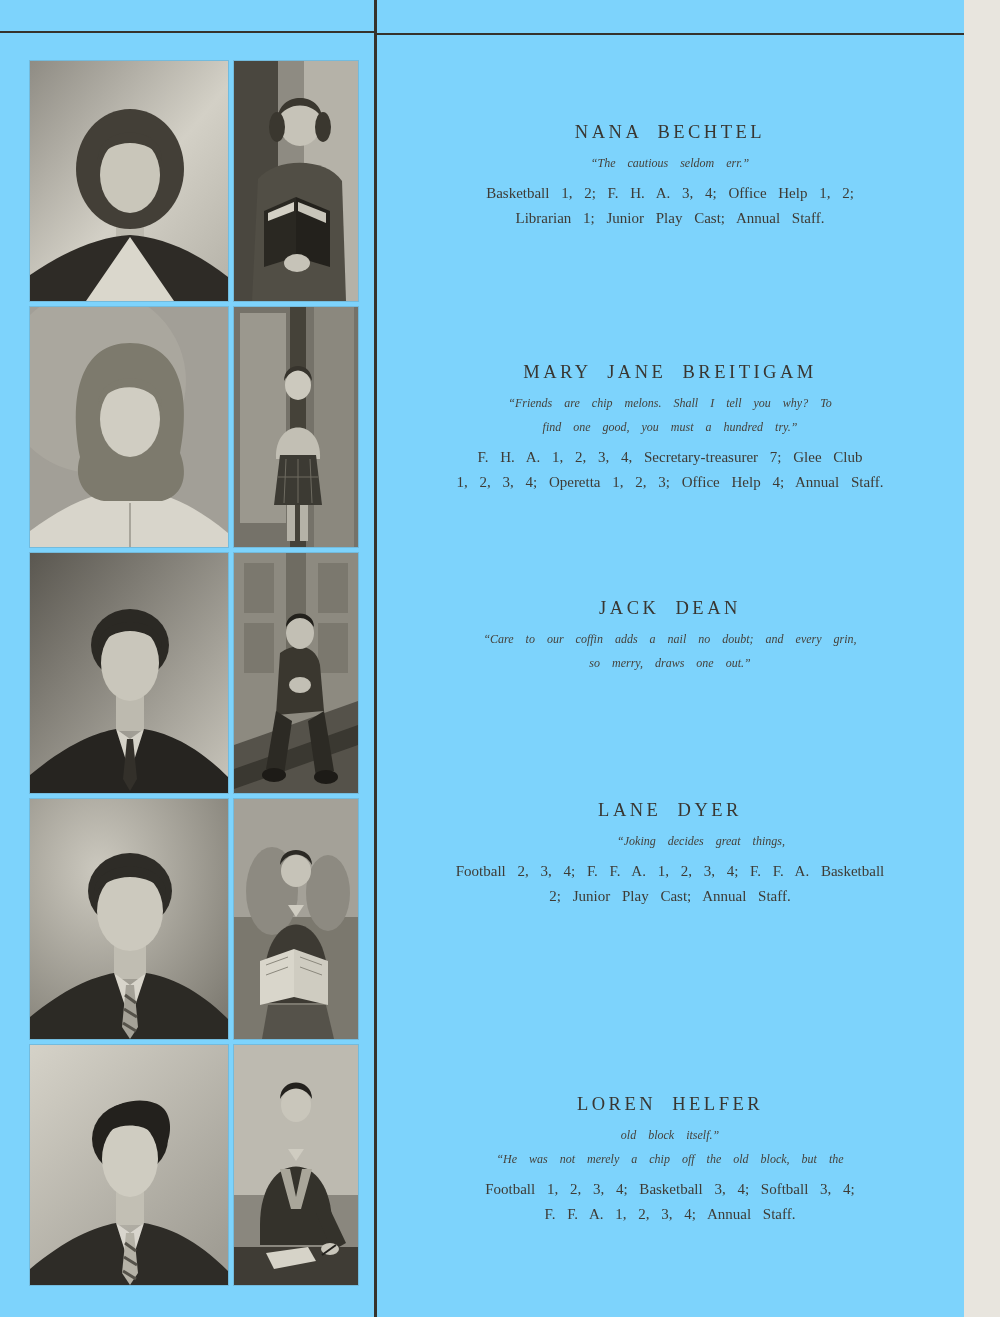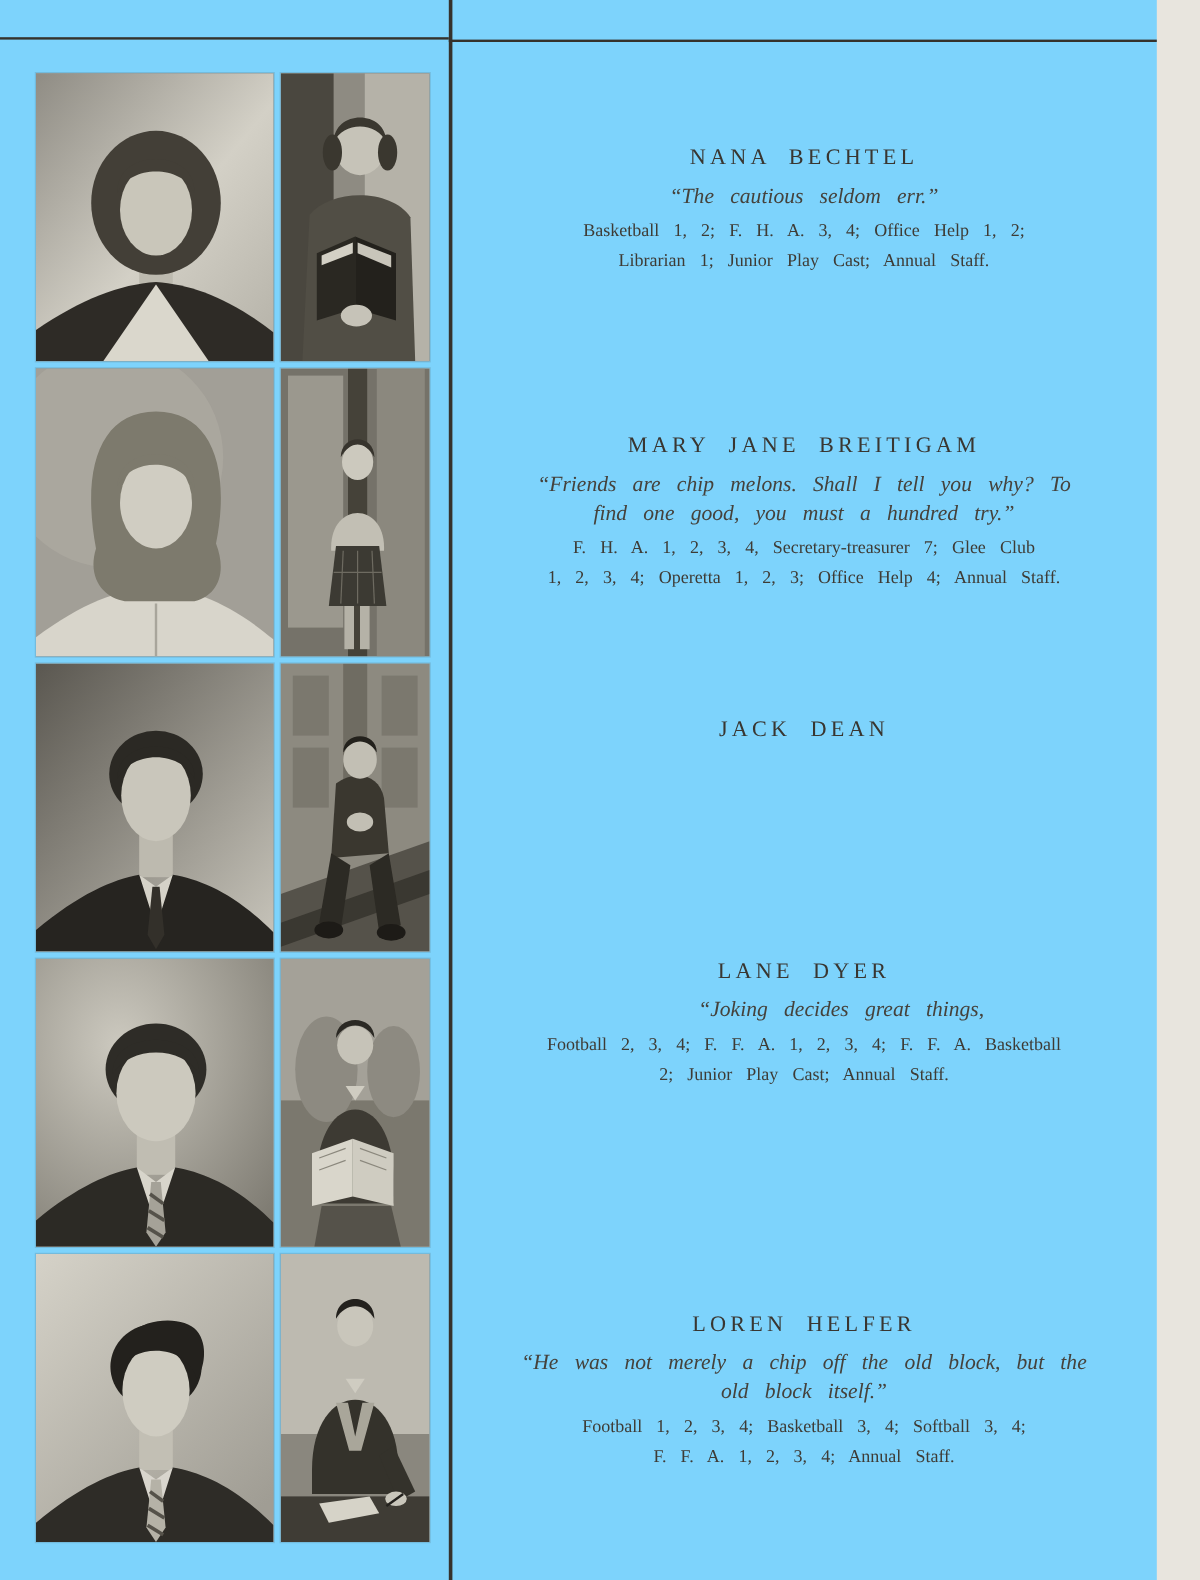--- a/index.html
+++ b/index.html
@@ -27,21 +27,21 @@
 
   
   .entry{position:absolute;left:392px;width:556px;text-align:center;}
   .entry-1{top:120px}.entry-2{top:360px}.entry-3{top:596px}.entry-4{top:798px}.entry-5{top:1092px}
   .name{
     margin:0 0 7px 0;
     font-size:18.5px;font-weight:400;
     letter-spacing:3.5px;word-spacing:8px;
     line-height:24px;color:#393631;
   }
-  .quote{font-style:italic;font-size:18px;line-height:24px;word-spacing:9px;color:#45423c;margin-bottom:6px;}
+  .quote{font-style:italic;font-size:12px;line-height:24px;word-spacing:9px;color:#45423c;margin-bottom:6px;}
   .quote-left{text-align:center;padding-left:62px;}
   .acts{font-size:15px;line-height:24.5px;word-spacing:8px;color:#3e3b35;}
 </style>
 </head>
 <body>
 
 <div class="page">
 
   <div class="rule-h-left"></div>
   <div class="rule-h-right"></div>
@@ -260,38 +260,42 @@
       <div>find one good, you must a hundred try.”</div>
     </div>
     <div class="acts">
       <div>F. H. A. 1, 2, 3, 4, Secretary-treasurer 7; Glee Club</div>
       <div>1, 2, 3, 4; Operetta 1, 2, 3; Office Help 4; Annual Staff.</div>
     </div>
   </section>
 
   <section class="entry entry-3">
     <h2 class="name">JACK DEAN</h2>
+    <div class="quote">
+      <div>“Care to our coffin adds a nail no doubt; and every grin,</div>
+      <div>so merry, draws one out.”</div>
+    </div>
   </section>
 
   <section class="entry entry-4">
     <h2 class="name">LANE DYER</h2>
     <div class="quote quote-left">
       <div>“Joking decides great things,</div>
     </div>
     <div class="acts">
       <div>Football 2, 3, 4; F. F. A. 1, 2, 3, 4; F. F. A. Basketball</div>
       <div>2; Junior Play Cast; Annual Staff.</div>
     </div>
   </section>
 
   <section class="entry entry-5">
     <h2 class="name">LOREN HELFER</h2>
     <div class="quote">
+      <div>old block itself.”</div>
       <div>“He was not merely a chip off the old block, but the</div>
-      <div>old block itself.”</div>
     </div>
     <div class="acts">
       <div>Football 1, 2, 3, 4; Basketball 3, 4; Softball 3, 4;</div>
       <div>F. F. A. 1, 2, 3, 4; Annual Staff.</div>
     </div>
   </section>
 
 </div>
 
 </body></html>

